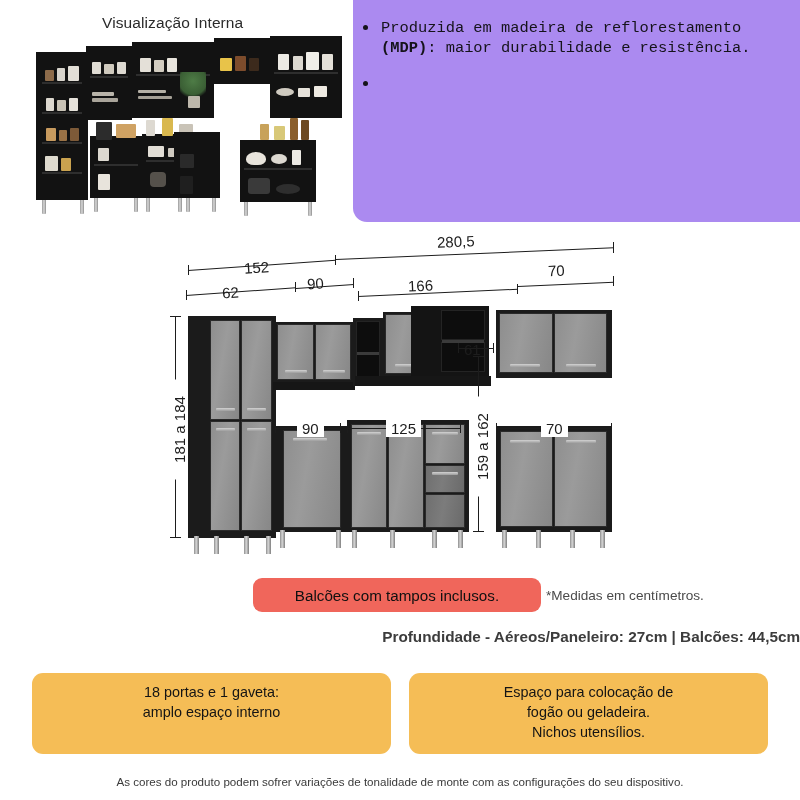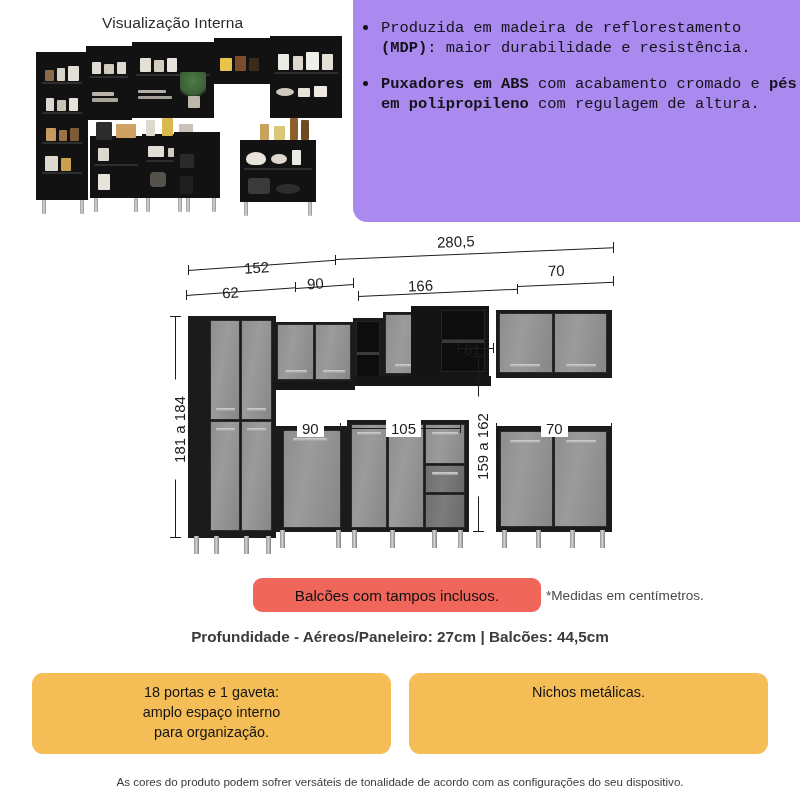--- a/index.html
+++ b/index.html
@@ -178,21 +178,21 @@
     font-size: 13.6px;
     color: #4a4a4a;
     white-space: nowrap;
   }
 
   .profundidade {
     position: absolute;
     top: 628px;
     left: 0;
     width: 800px;
-    text-align: center;
+    text-align: right;
     font-size: 15.3px;
     font-weight: bold;
     color: #3c3c3c;
   }
 
   .orange-row {
     position: absolute;
     top: 673px;
     left: 32px;
     width: 736px;
@@ -323,21 +323,20 @@
   </div>
 
   <div class="purple-panel">
     <ul class="bullet-list">
       <li class="bullet-item">
         <span class="bullet-dot"></span>
         <span><span>Produzida em madeira de reflorestamento </span><b>(MDP)</b><span>: maior durabilidade e resistência.</span></span>
       </li>
       <li class="bullet-item">
         <span class="bullet-dot"></span>
-        <span><b>Puxadores em ABS</b><span> com acabamento cromado e </span><b>pés em polipropileno</b><span> com regulagem de altura.</span></span>
       </li>
     </ul>
   </div>
 </div>
 
 <div class="diagram">
 
   <div class="cab" style="left:188px; top:78px; width:88px; height:222px;">
     <div class="cab-body"></div>
     <div class="door" style="left:22px; top:4px; width:30px; height:100px;"></div>
@@ -476,34 +475,35 @@
   <div class="dim-tick" style="left:473px; top:293px; width:11px; height:1px;"></div>
 
   <div class="dim-text" style="left:244px; top:21px; transform:rotate(-4deg);">152</div>
   <div class="dim-text" style="left:437px; top:-5px; transform:rotate(-2.4deg);">280,5</div>
   <div class="dim-text" style="left:222px; top:46px; transform:rotate(-4deg);">62</div>
   <div class="dim-text" style="left:307px; top:37px; transform:rotate(-4deg);">90</div>
   <div class="dim-text" style="left:408px; top:39px; transform:rotate(-2.6deg);">166</div>
   <div class="dim-text" style="left:548px; top:24px; transform:rotate(-2.6deg);">70</div>
   <div class="dim-text" style="left:464px; top:103px;">61</div>
   <div class="dim-text" style="left:297px; top:182px; background:#fff; padding:0 5px;">90</div>
-  <div class="dim-text" style="left:386px; top:182px; background:#fff; padding:0 5px;">105</div>
+  <div class="dim-text" style="left:386px; top:182px; background:#fff; padding:0 5px;">125</div>
   <div class="dim-text" style="left:541px; top:182px; background:#fff; padding:0 5px;">70</div>
   <div class="dim-text rot-v" style="left:129px; top:183px; width:100px; text-align:center; background:#fff;">181 a 184</div>
   <div class="dim-text rot-v" style="left:432px; top:200px; width:100px; text-align:center; background:#fff;">159 a 162</div>
 </div>
 
 <div class="red-badge">Balcões com tampos inclusos.</div>
 <div class="medidas-note">*Medidas em centímetros.</div>
 <div class="profundidade">Profundidade - Aéreos/Paneleiro: 27cm | Balcões: 44,5cm</div>
 
 <div class="orange-row">
   <div class="orange-box">
     <div>18 portas e 1 gaveta:</div>
     <div>amplo espaço interno</div>
-    <div>para organização.</div>
   </div>
   <div class="orange-box">
-    <div>Nichos metálicas.</div>
+    <div>Espaço para colocação de</div>
+    <div>fogão ou geladeira.</div>
+    <div>Nichos utensílios.</div>
   </div>
 </div>
 
-<div class="disclaimer">As cores do produto podem sofrer versáteis de tonalidade de acordo com as configurações do seu dispositivo.</div>
+<div class="disclaimer">As cores do produto podem sofrer variações de tonalidade de monte com as configurações do seu dispositivo.</div>
 
 </body></html>

